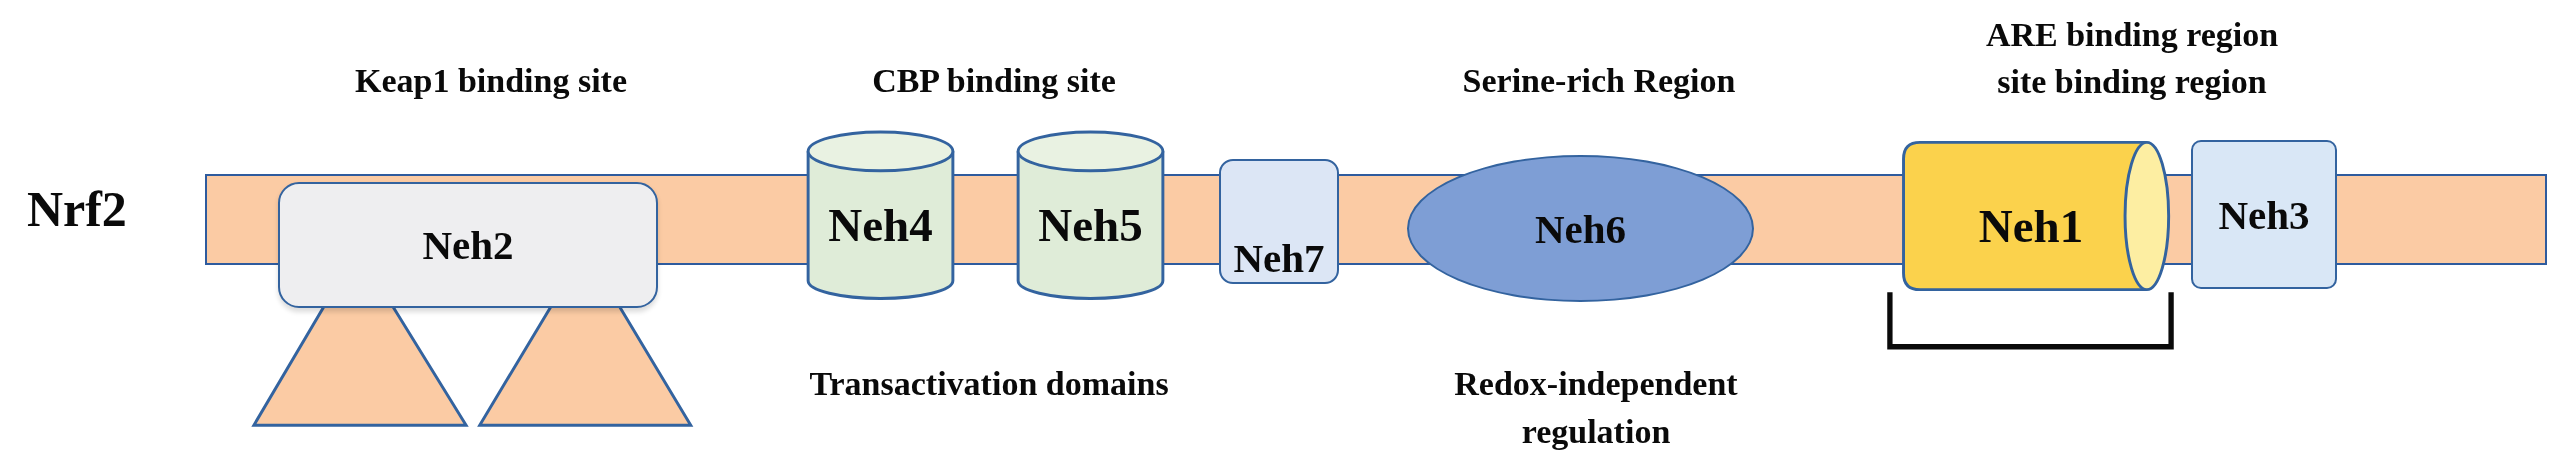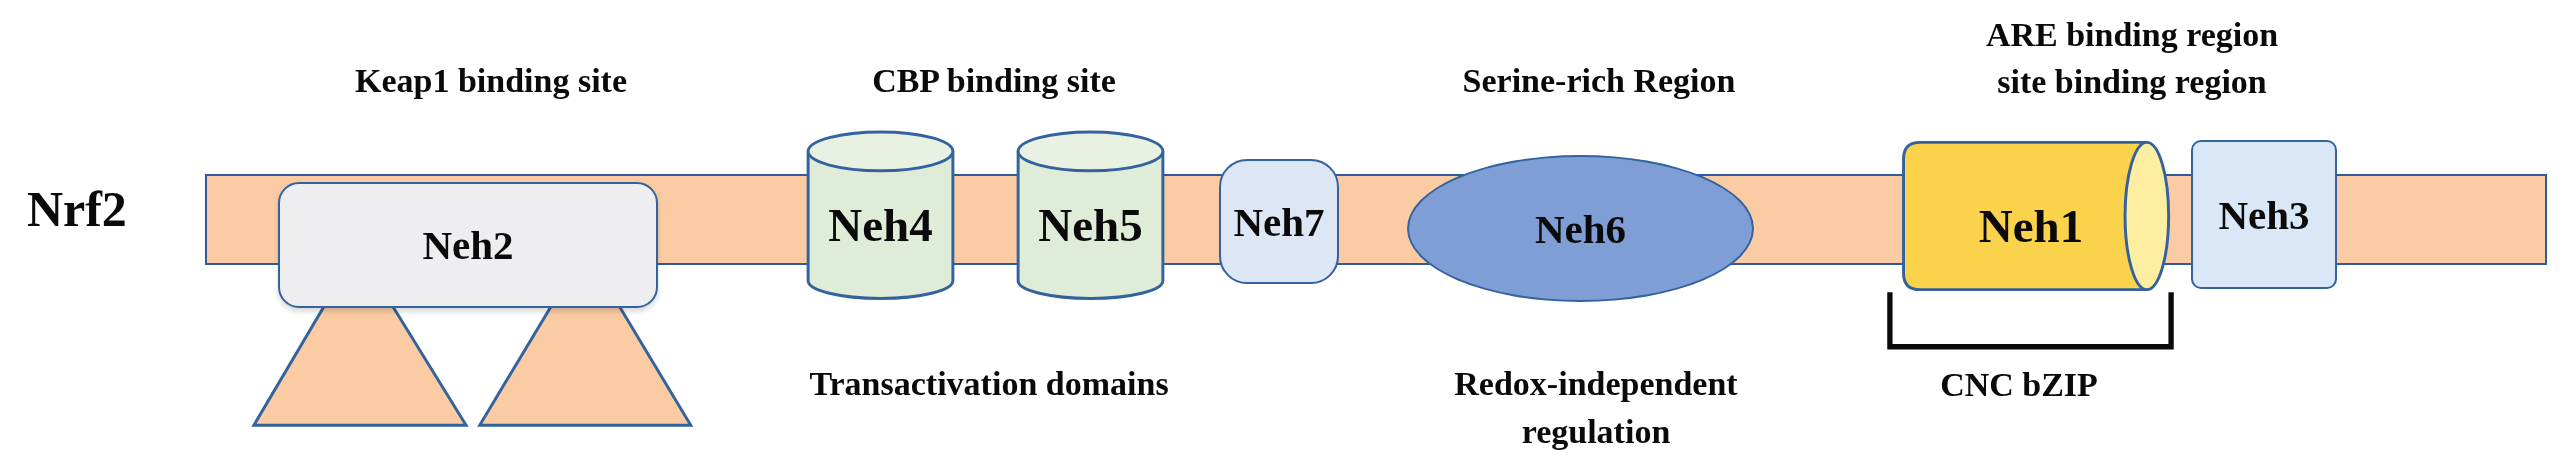--- a/index.html
+++ b/index.html
@@ -7,21 +7,21 @@
           font-family:"Liberation Serif","DejaVu Serif",serif;font-weight:700;color:#0a0a0a;}
   .abs{position:absolute;}
   .center{display:flex;align-items:center;justify-content:center;text-align:center;}
   .protein-name{left:5.9px;top:184px;width:142px;font-size:50px;line-height:1;text-align:center;}
   .backbone{left:205px;top:174px;width:2342px;height:91px;background:var(--peach);
             border:2.9px solid var(--barBorder);box-sizing:border-box;z-index:1;}
   .tri{z-index:2;}
   .domain-box{box-sizing:border-box;border:2.9px solid var(--border);z-index:3;font-size:41px;}
   .neh2{left:278px;top:158px;width:380px;height:126px;border-radius:21px;background:var(--neh2Fill);
         box-shadow:0 3.5px 5.3px rgba(0,0,0,.14);margin-top:24px;}
-  .neh7{left:1219px;top:159px;width:120px;height:125px;border-radius:28px;background:var(--lightBlue);z-index:2;}
+  .neh7{left:1219px;top:159px;width:120px;height:125px;border-radius:14px;background:var(--lightBlue);z-index:2;align-items:flex-end;}
   .neh6{left:1407px;top:155px;width:347px;height:147px;border-radius:50%;background:var(--neh6Fill);z-index:2;}
   .neh3{left:2183px;top:140px;width:146px;height:149px;border-radius:10px;background:var(--neh3Fill);z-index:2;margin-left:8px;}
   .cyl{z-index:2;}
   .cyl-label{z-index:4;font-size:47px;}
   .lbl{font-size:34px;line-height:1.4;text-align:center;z-index:5;}
   .motif-label{font-size:37px;z-index:4;text-align:center;}
   svg{display:block;overflow:visible;}
 </style>
 </head>
 <body>
@@ -83,16 +83,15 @@
   <div class="abs lbl" style="left:1896px;top:10.6px;width:472px;">
     <div>ARE binding region</div>
     <div>site binding region</div>
   </div>
 
   <div class="abs lbl" style="left:753px;top:360px;width:472px;">Transactivation domains</div>
   <div class="abs lbl" style="left:1360px;top:360px;width:472px;">
     <div>Redox-independent</div>
     <div>regulation</div>
   </div>
-  <div class="abs lbl" style="left:1842px;top:361px;width:354px;">CNC bZIP</div>
 
 </div>
 
 
 </body></html>

